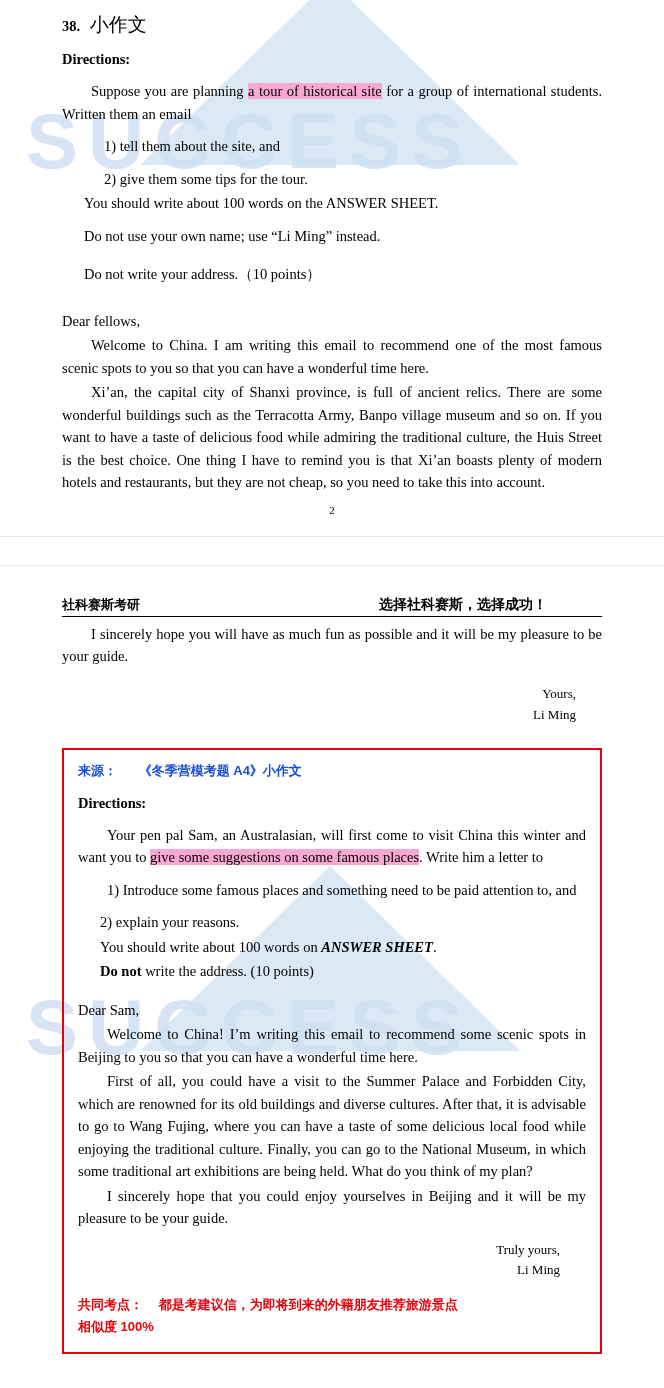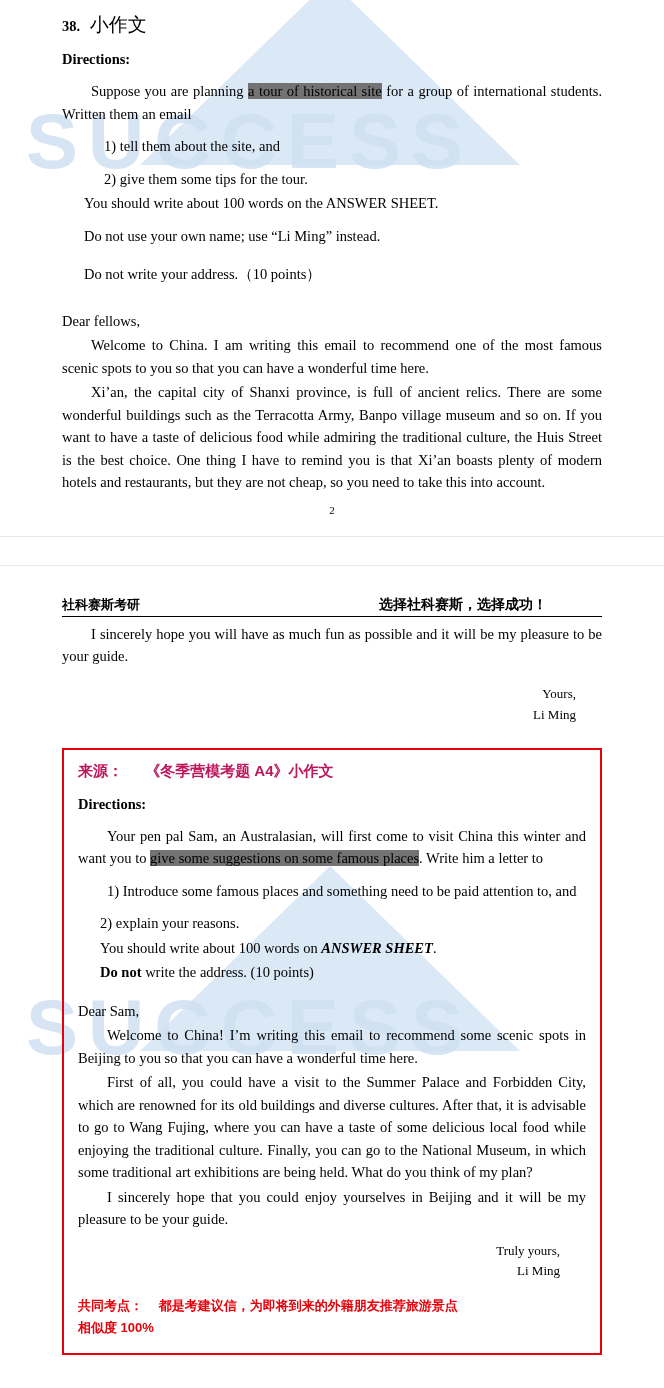--- a/index.html
+++ b/index.html
@@ -71,21 +71,21 @@
   .bold { font-weight: bold; }
   .para {
     font-size: 14.5px;
     line-height: 1.55;
     margin: 0 0 2px 0;
     text-align: justify;
   }
   .indent { text-indent: 2em; }
   .indent-more { padding-left: 42px; }
   .indent-mid { padding-left: 22px; }
-  .hl { background: #737373; }
+  .hl { background: #f9a8d4; }
   .spacer-sm { height: 8px; }
   .spacer-md { height: 14px; }
   .pagenum {
     text-align: center;
     font-size: 11px;
     margin-top: 10px;
   }
 
   
   .p2-inner { padding: 30px 62px 0 62px; }
@@ -116,24 +116,24 @@
     padding-right: 26px;
   }
   .redbox {
     border: 2px solid #e8000a;
     margin: 22px 0 0 0;
     padding: 12px 14px 14px 14px;
     position: relative;
     background: transparent;
   }
   .src-line {
-    color: #be185d;
-    font-family: "Liberation Sans", sans-serif;
-    font-weight: bold;
-    font-size: 15px;
+    color: #1d4ed8;
+    font-family: "Liberation Sans", sans-serif;
+    font-weight: bold;
+    font-size: 13px;
     margin-bottom: 12px;
   }
   .src-line .src-label { margin-right: 18px; }
   .footer-note {
     color: #e8000a;
     font-family: "Liberation Sans", sans-serif;
     font-weight: bold;
     font-size: 13px;
     line-height: 1.7;
     margin-top: 13px;

